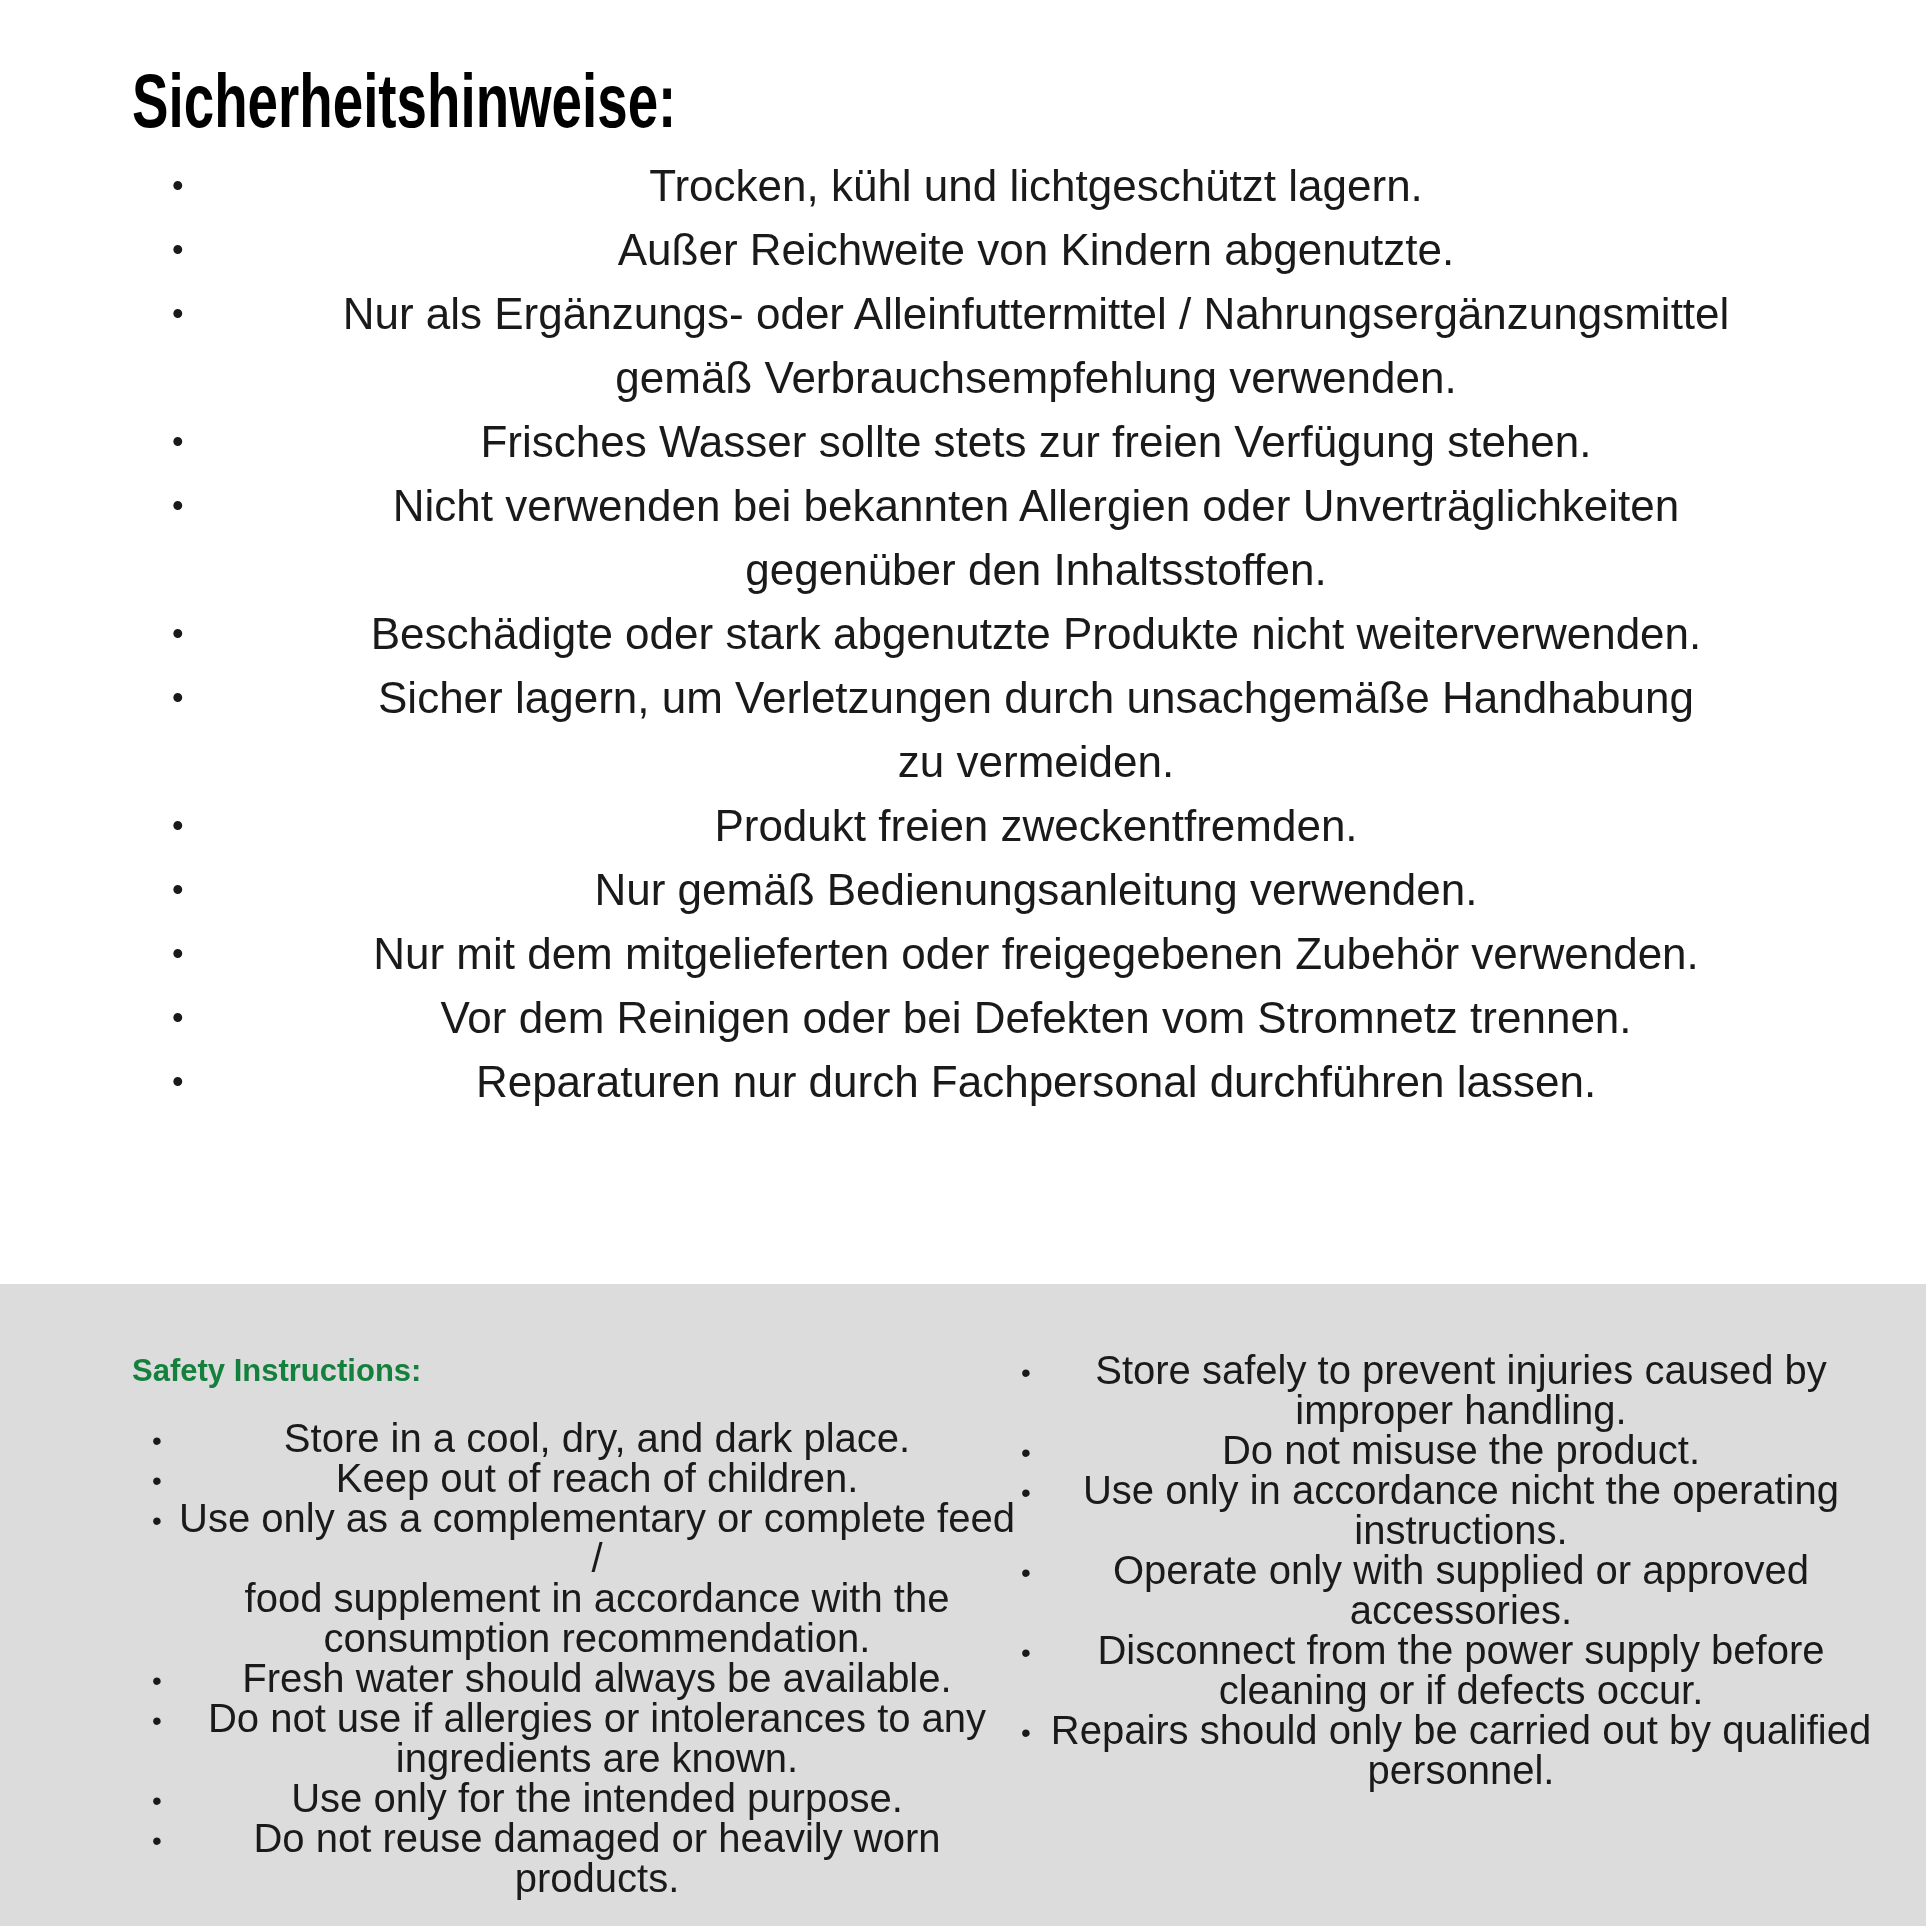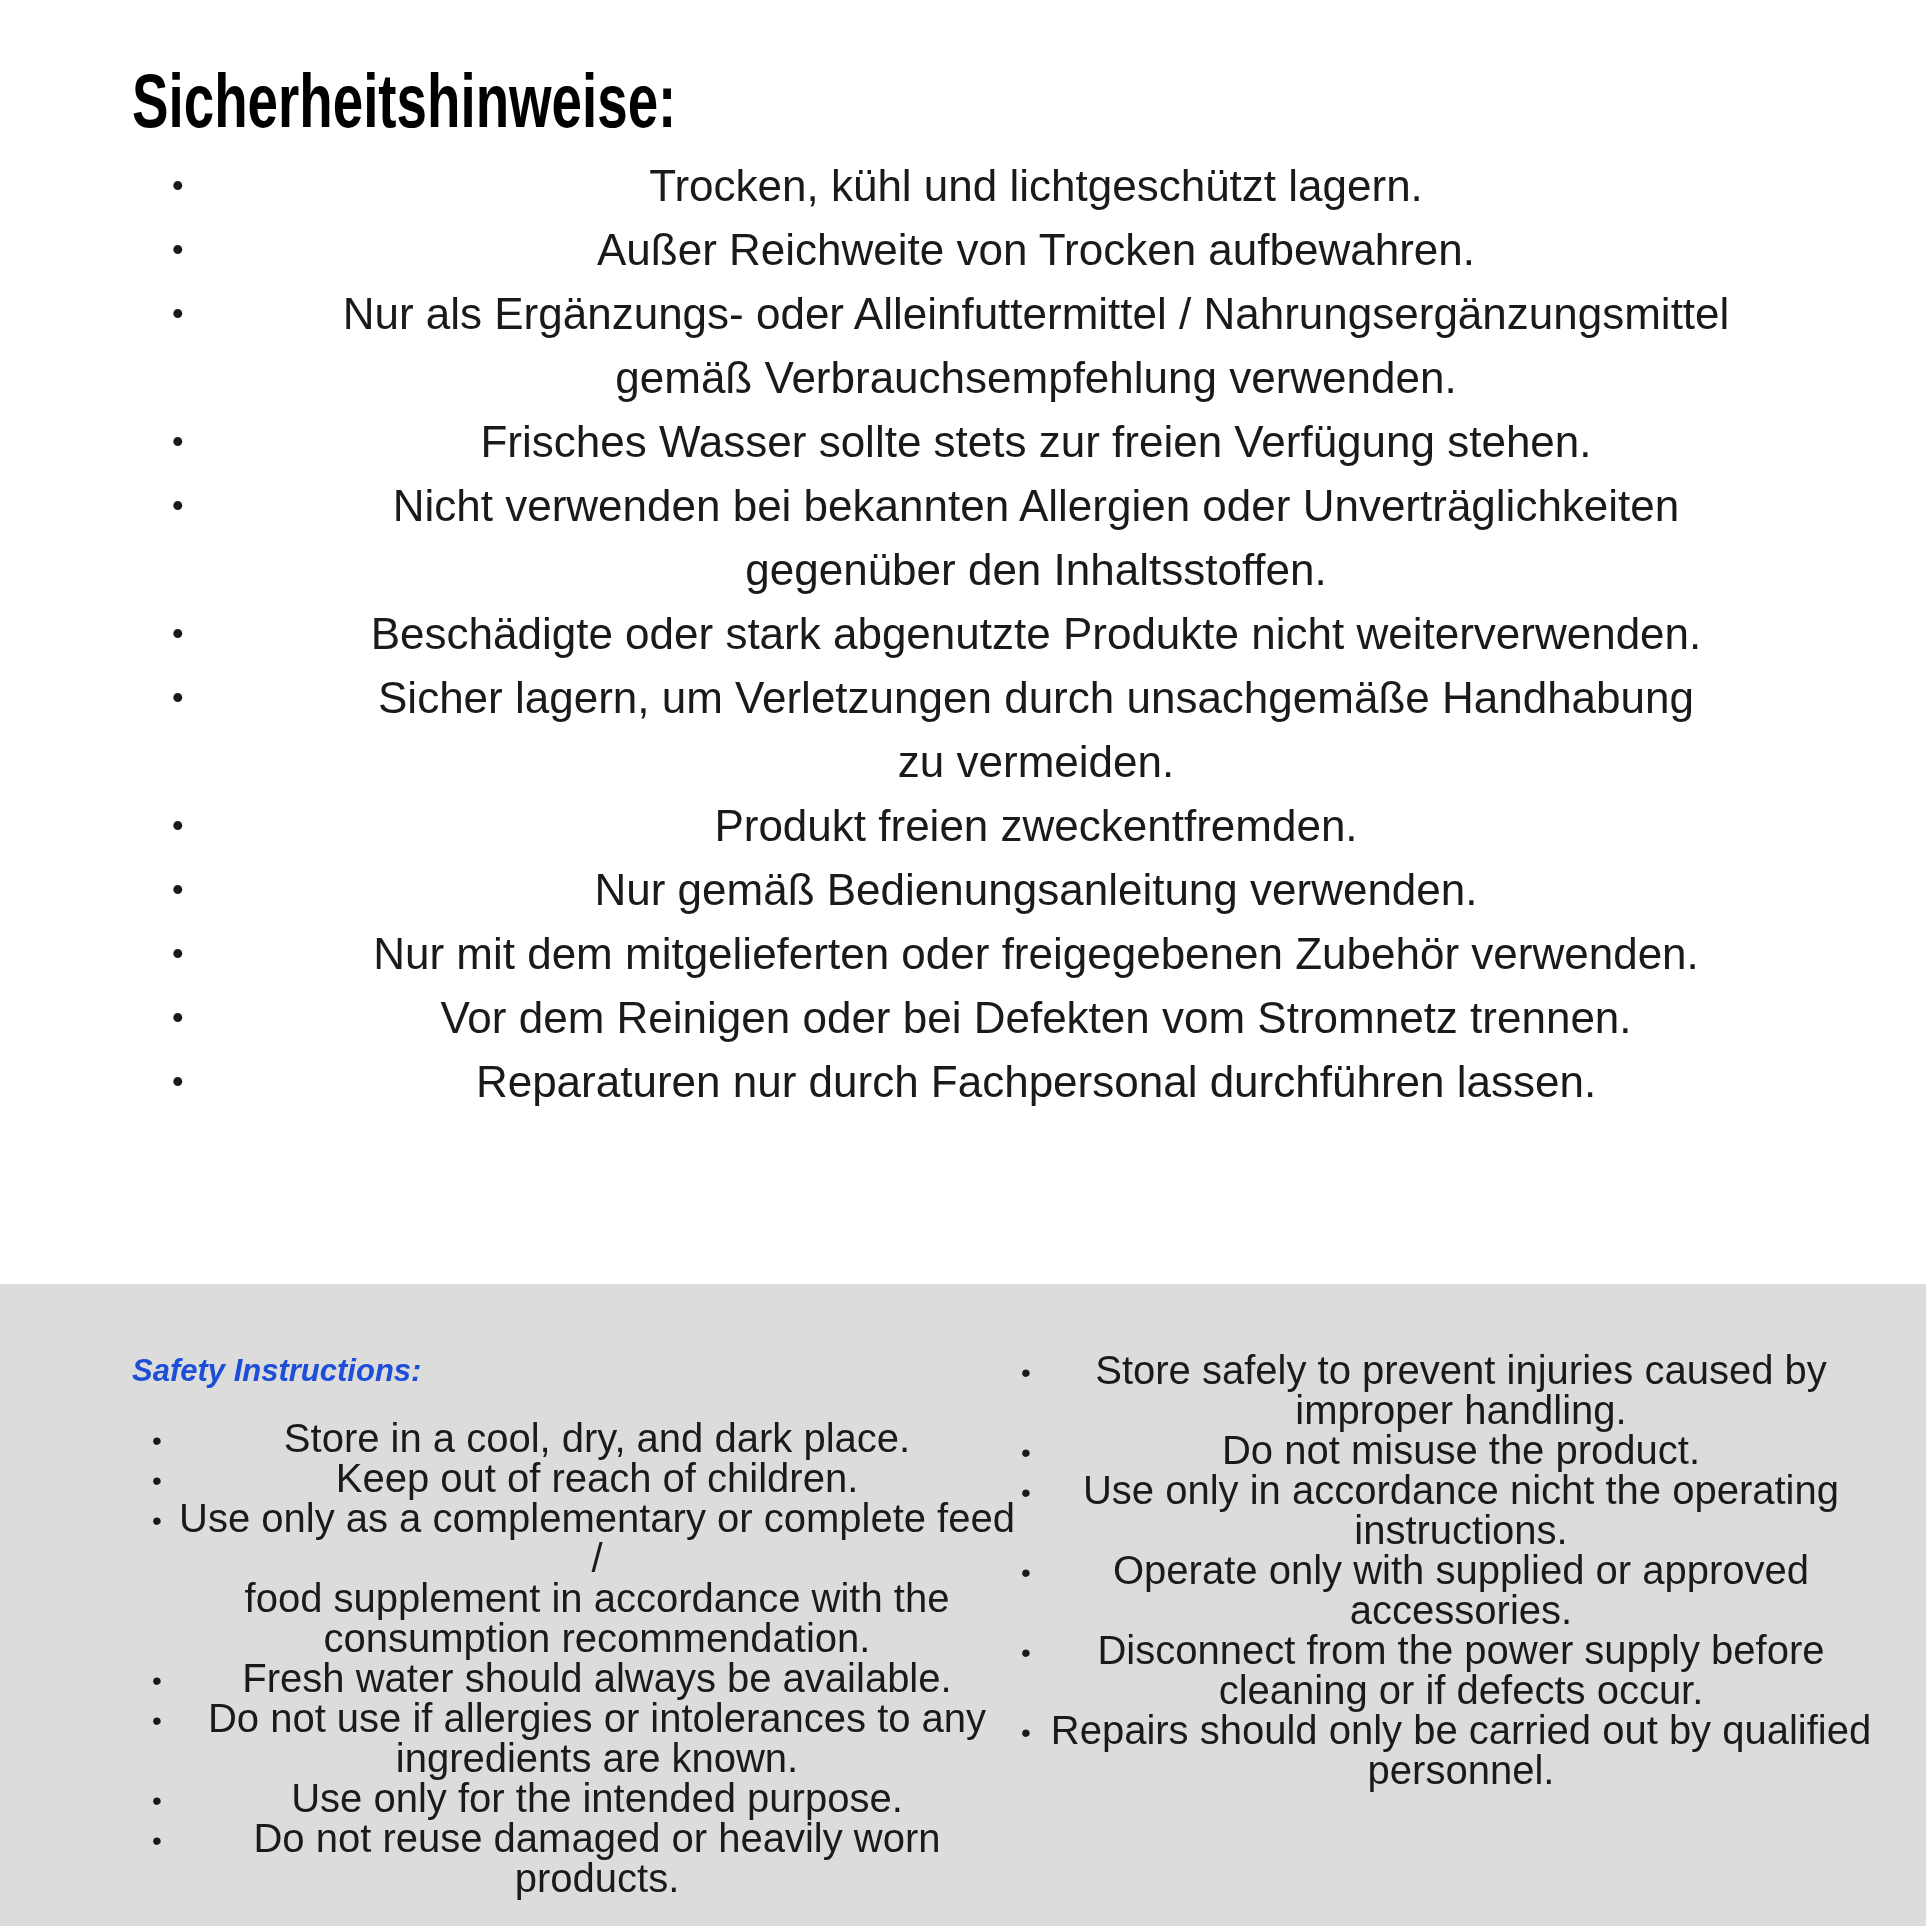--- a/index.html
+++ b/index.html
@@ -39,23 +39,22 @@
     font-size:.75em;line-height:64px;
   }
 
   
   .en-panel{
     position:absolute;left:0;top:1284px;width:1926px;height:642px;
     background:var(--panel);
   }
   .en-title{
     position:absolute;left:132px;top:64px;margin:0;
-    font-size:31px;line-height:46px;font-weight:700;color:#1d4ed8;
+    font-size:31px;line-height:46px;font-weight:700;color:#15803d;
     white-space:nowrap;
-    font-style:italic;
   }
   ul.en-list{
     font-size:40px;line-height:40px;
   }
   ul.en-list li{
     position:relative;padding-left:26px;
     white-space:pre-line;
   }
   ul.en-list li::before{
     content:"\2022";
@@ -67,21 +66,21 @@
 </style>
 </head>
 <body>
 
 <div class="page">
 
   <h1 class="de-title">Sicherheitshinweise:</h1>
 
   <ul class="bullets de-list">
       <li>Trocken, kühl und lichtgeschützt lagern.</li>
-      <li>Außer Reichweite von Trocken aufbewahren.</li>
+      <li>Außer Reichweite von Kindern abgenutzte.</li>
       <li>Nur als Ergänzungs- oder Alleinfuttermittel / Nahrungsergänzungsmittel
 gemäß Verbrauchsempfehlung verwenden.</li>
       <li>Frisches Wasser sollte stets zur freien Verfügung stehen.</li>
       <li>Nicht verwenden bei bekannten Allergien oder Unverträglichkeiten
 gegenüber den Inhaltsstoffen.</li>
       <li>Beschädigte oder stark abgenutzte Produkte nicht weiterverwenden.</li>
       <li>Sicher lagern, um Verletzungen durch unsachgemäße Handhabung
 zu vermeiden.</li>
       <li>Produkt freien zweckentfremden.</li>
       <li>Nur gemäß Bedienungsanleitung verwenden.</li>

